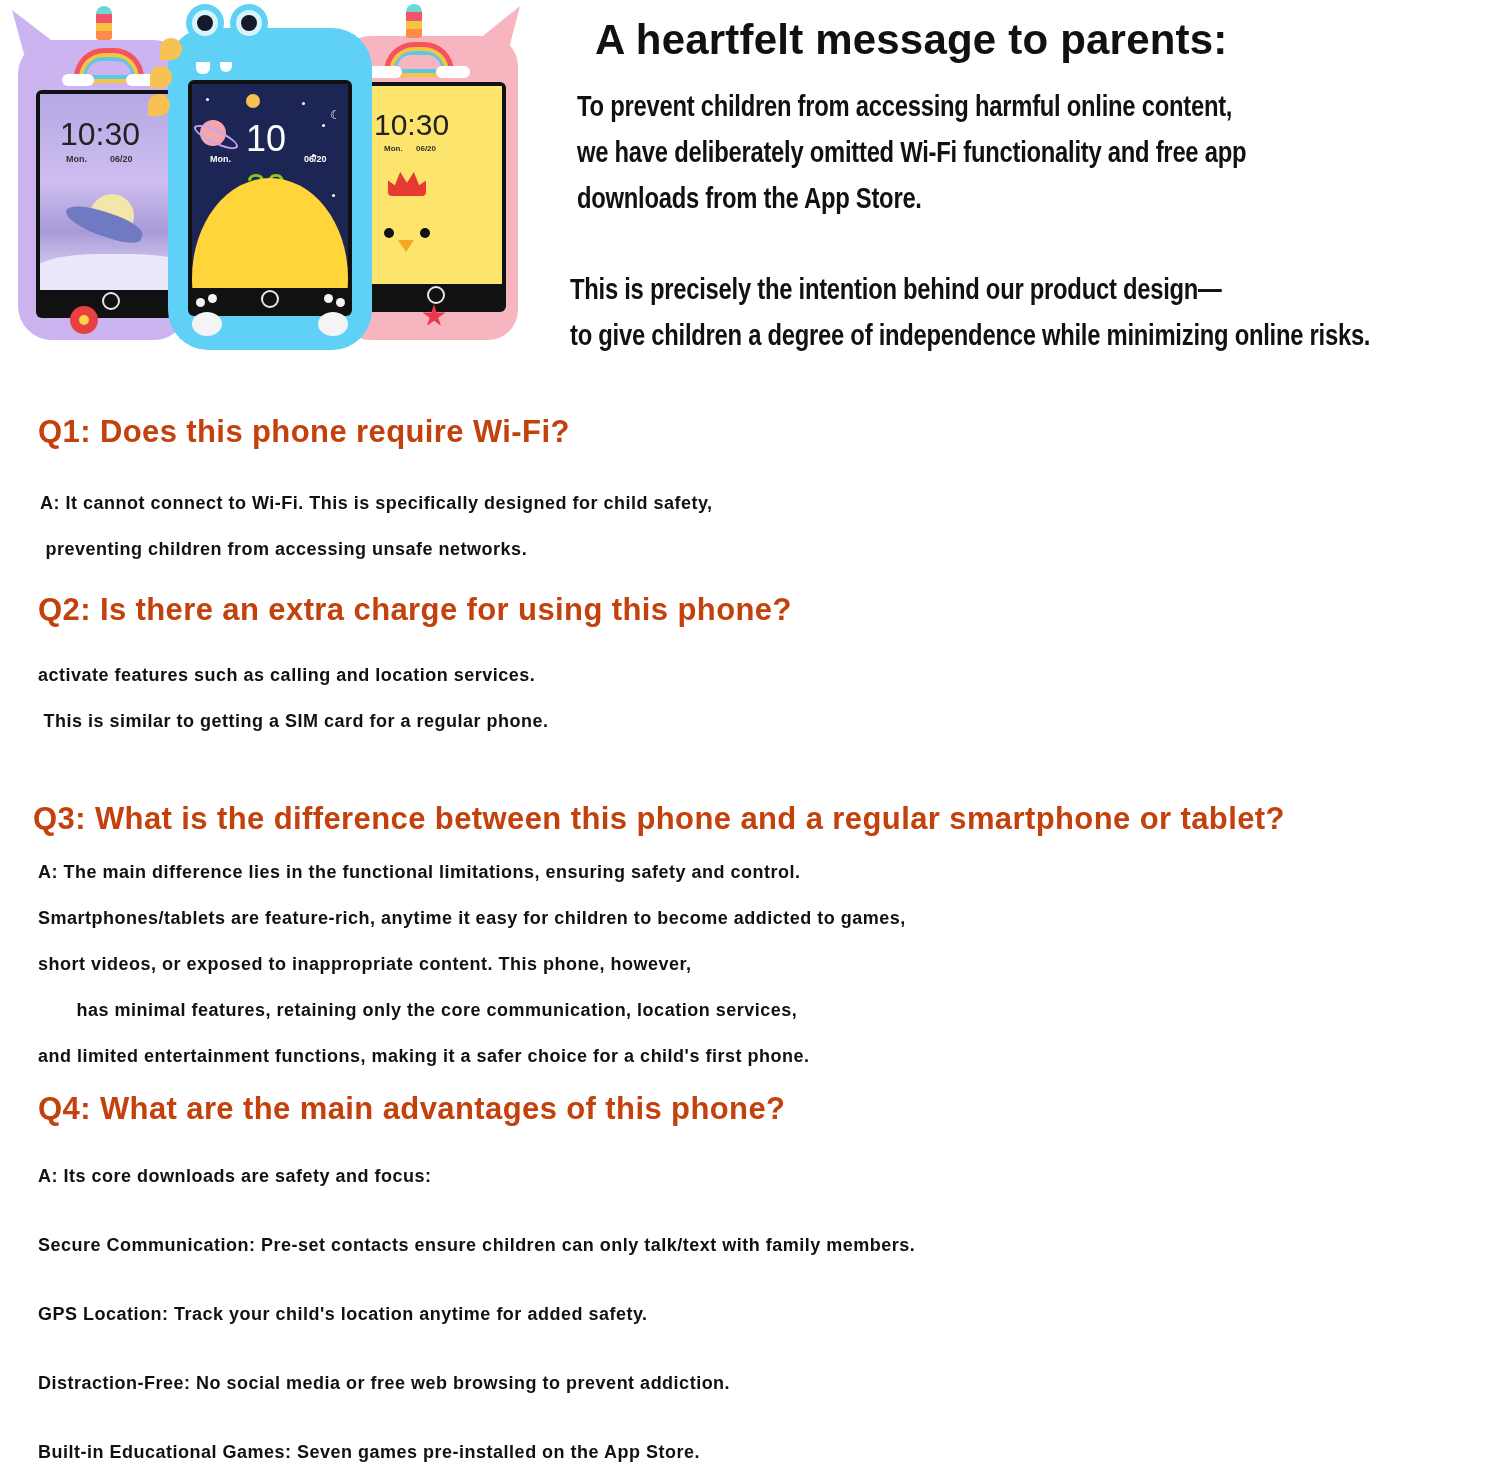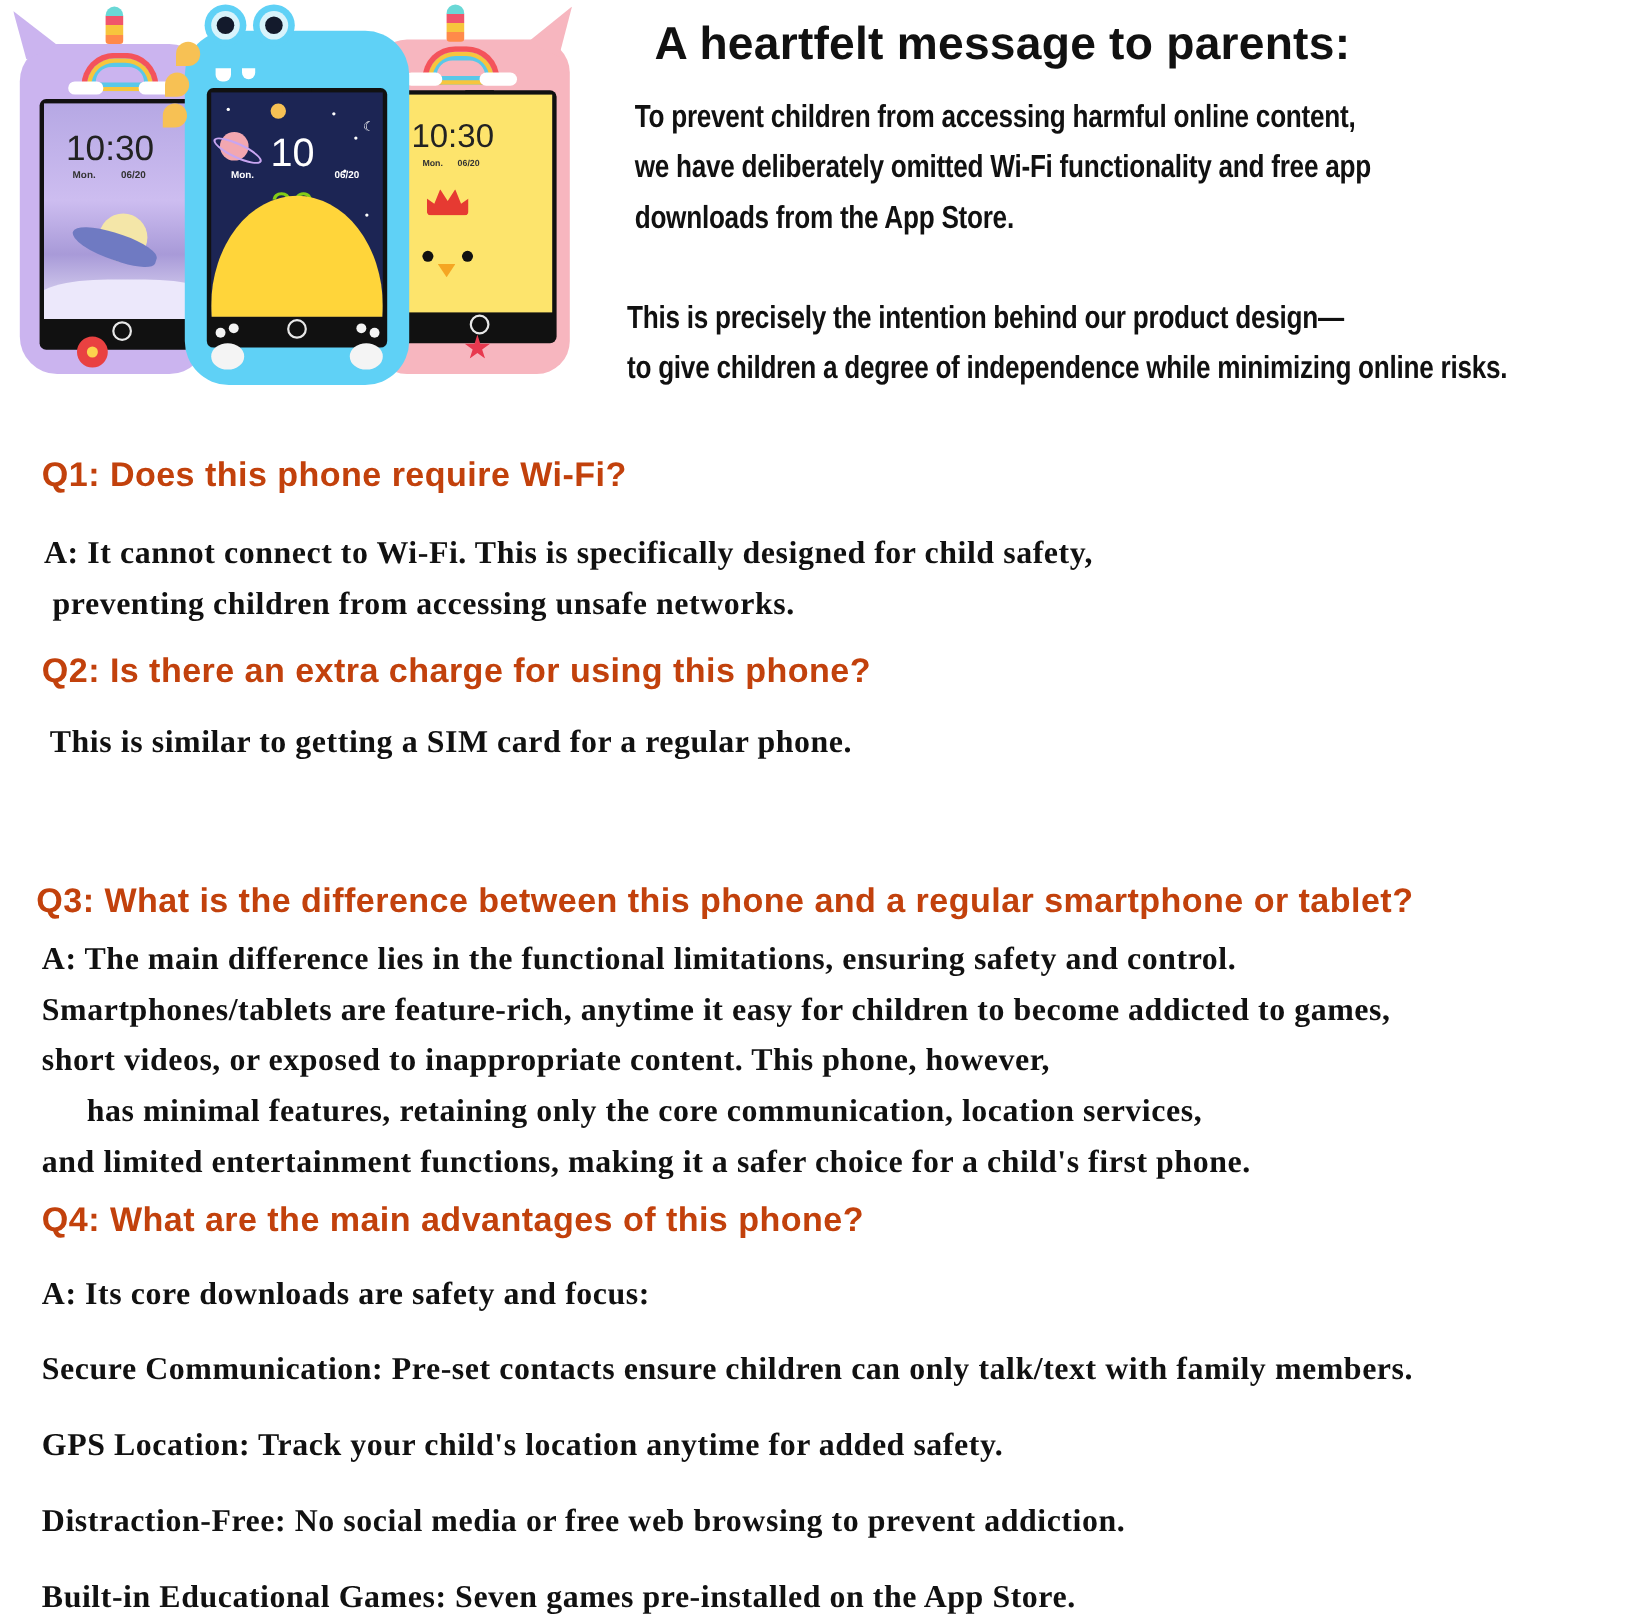--- a/index.html
+++ b/index.html
@@ -52,21 +52,21 @@
   .flower::after { content: ""; position: absolute; left: 9px; top: 9px; width: 10px; height: 10px; border-radius: 50%; background: #fcd34d; }
   .pstar { position: absolute; width: 24px; height: 24px; background: #e8394f; clip-path: polygon(50% 0, 61% 35%, 98% 35%, 68% 57%, 79% 91%, 50% 70%, 21% 91%, 32% 57%, 2% 35%, 39% 35%); }
 
   
   .msg-title { left: 595px; top: 16px; font-size: 42px; font-weight: bold; letter-spacing: 0.2px; white-space: nowrap; }
   .msg-para { font-family: "Liberation Sans", sans-serif; font-weight: bold; font-size: 29px; line-height: 46px; white-space: nowrap; transform: scaleX(0.82); transform-origin: left top; letter-spacing: -0.3px; }
   .msg-p1 { left: 577px; top: 83px; }
   .msg-p2 { left: 570px; top: 266px; }
 
   .q { color: #c2410c; font-weight: bold; font-size: 31px; white-space: nowrap; letter-spacing: 0.4px; }
-  .a { font-weight: bold; font-size: 29px; line-height: 46px; white-space: nowrap; letter-spacing: 0.5px; color: #111; font-family: Liberation Serif, serif; }
+  .a { font-weight: bold; font-size: 18px; line-height: 46px; white-space: nowrap; letter-spacing: 0.5px; color: #111; }
   .line { display: block; }
 </style>
 </head>
 <body>
 
 <div class="abs phones">
 
   <div class="phone p-purple">
     <div class="abs" style="left:-6px;top:-30px;width:40px;height:44px;background:#cbb4ef;clip-path:polygon(0 0,100% 70%,30% 100%);"></div>
     <div class="horn" style="left:78px;top:-34px;"></div>
@@ -170,20 +170,21 @@
 </div>
 
 <div class="abs q" style="left:38px;top:414px;">Q1: Does this phone require Wi-Fi?</div>
 <div class="abs a" style="left:40px;top:480px;">
   <span class="line">A: It cannot connect to Wi-Fi. This is specifically designed for child safety,</span>
   <span class="line" style="white-space:pre;"> preventing children from accessing unsafe networks.</span>
 </div>
 
 <div class="abs q" style="left:38px;top:592px;">Q2: Is there an extra charge for using this phone?</div>
 <div class="abs a" style="left:38px;top:652px;">
+  <span class="line">activate features such as calling and location services.</span>
   <span class="line" style="white-space:pre;"> This is similar to getting a SIM card for a regular phone.</span>
 </div>
 
 <div class="abs q" style="left:33px;top:801px;">Q3: What is the difference between this phone and a regular smartphone or tablet?</div>
 <div class="abs a" style="left:38px;top:849px;">
   <span class="line">A: The main difference lies in the functional limitations, ensuring safety and control.</span>
   <span class="line">Smartphones/tablets are feature-rich, anytime it easy for children to become addicted to games,</span>
   <span class="line">short videos, or exposed to inappropriate content. This phone, however,</span>
   <span class="line" style="white-space:pre;margin-left:33px;"> has minimal features, retaining only the core communication, location services,</span>
   <span class="line">and limited entertainment functions, making it a safer choice for a child's first phone.</span>

